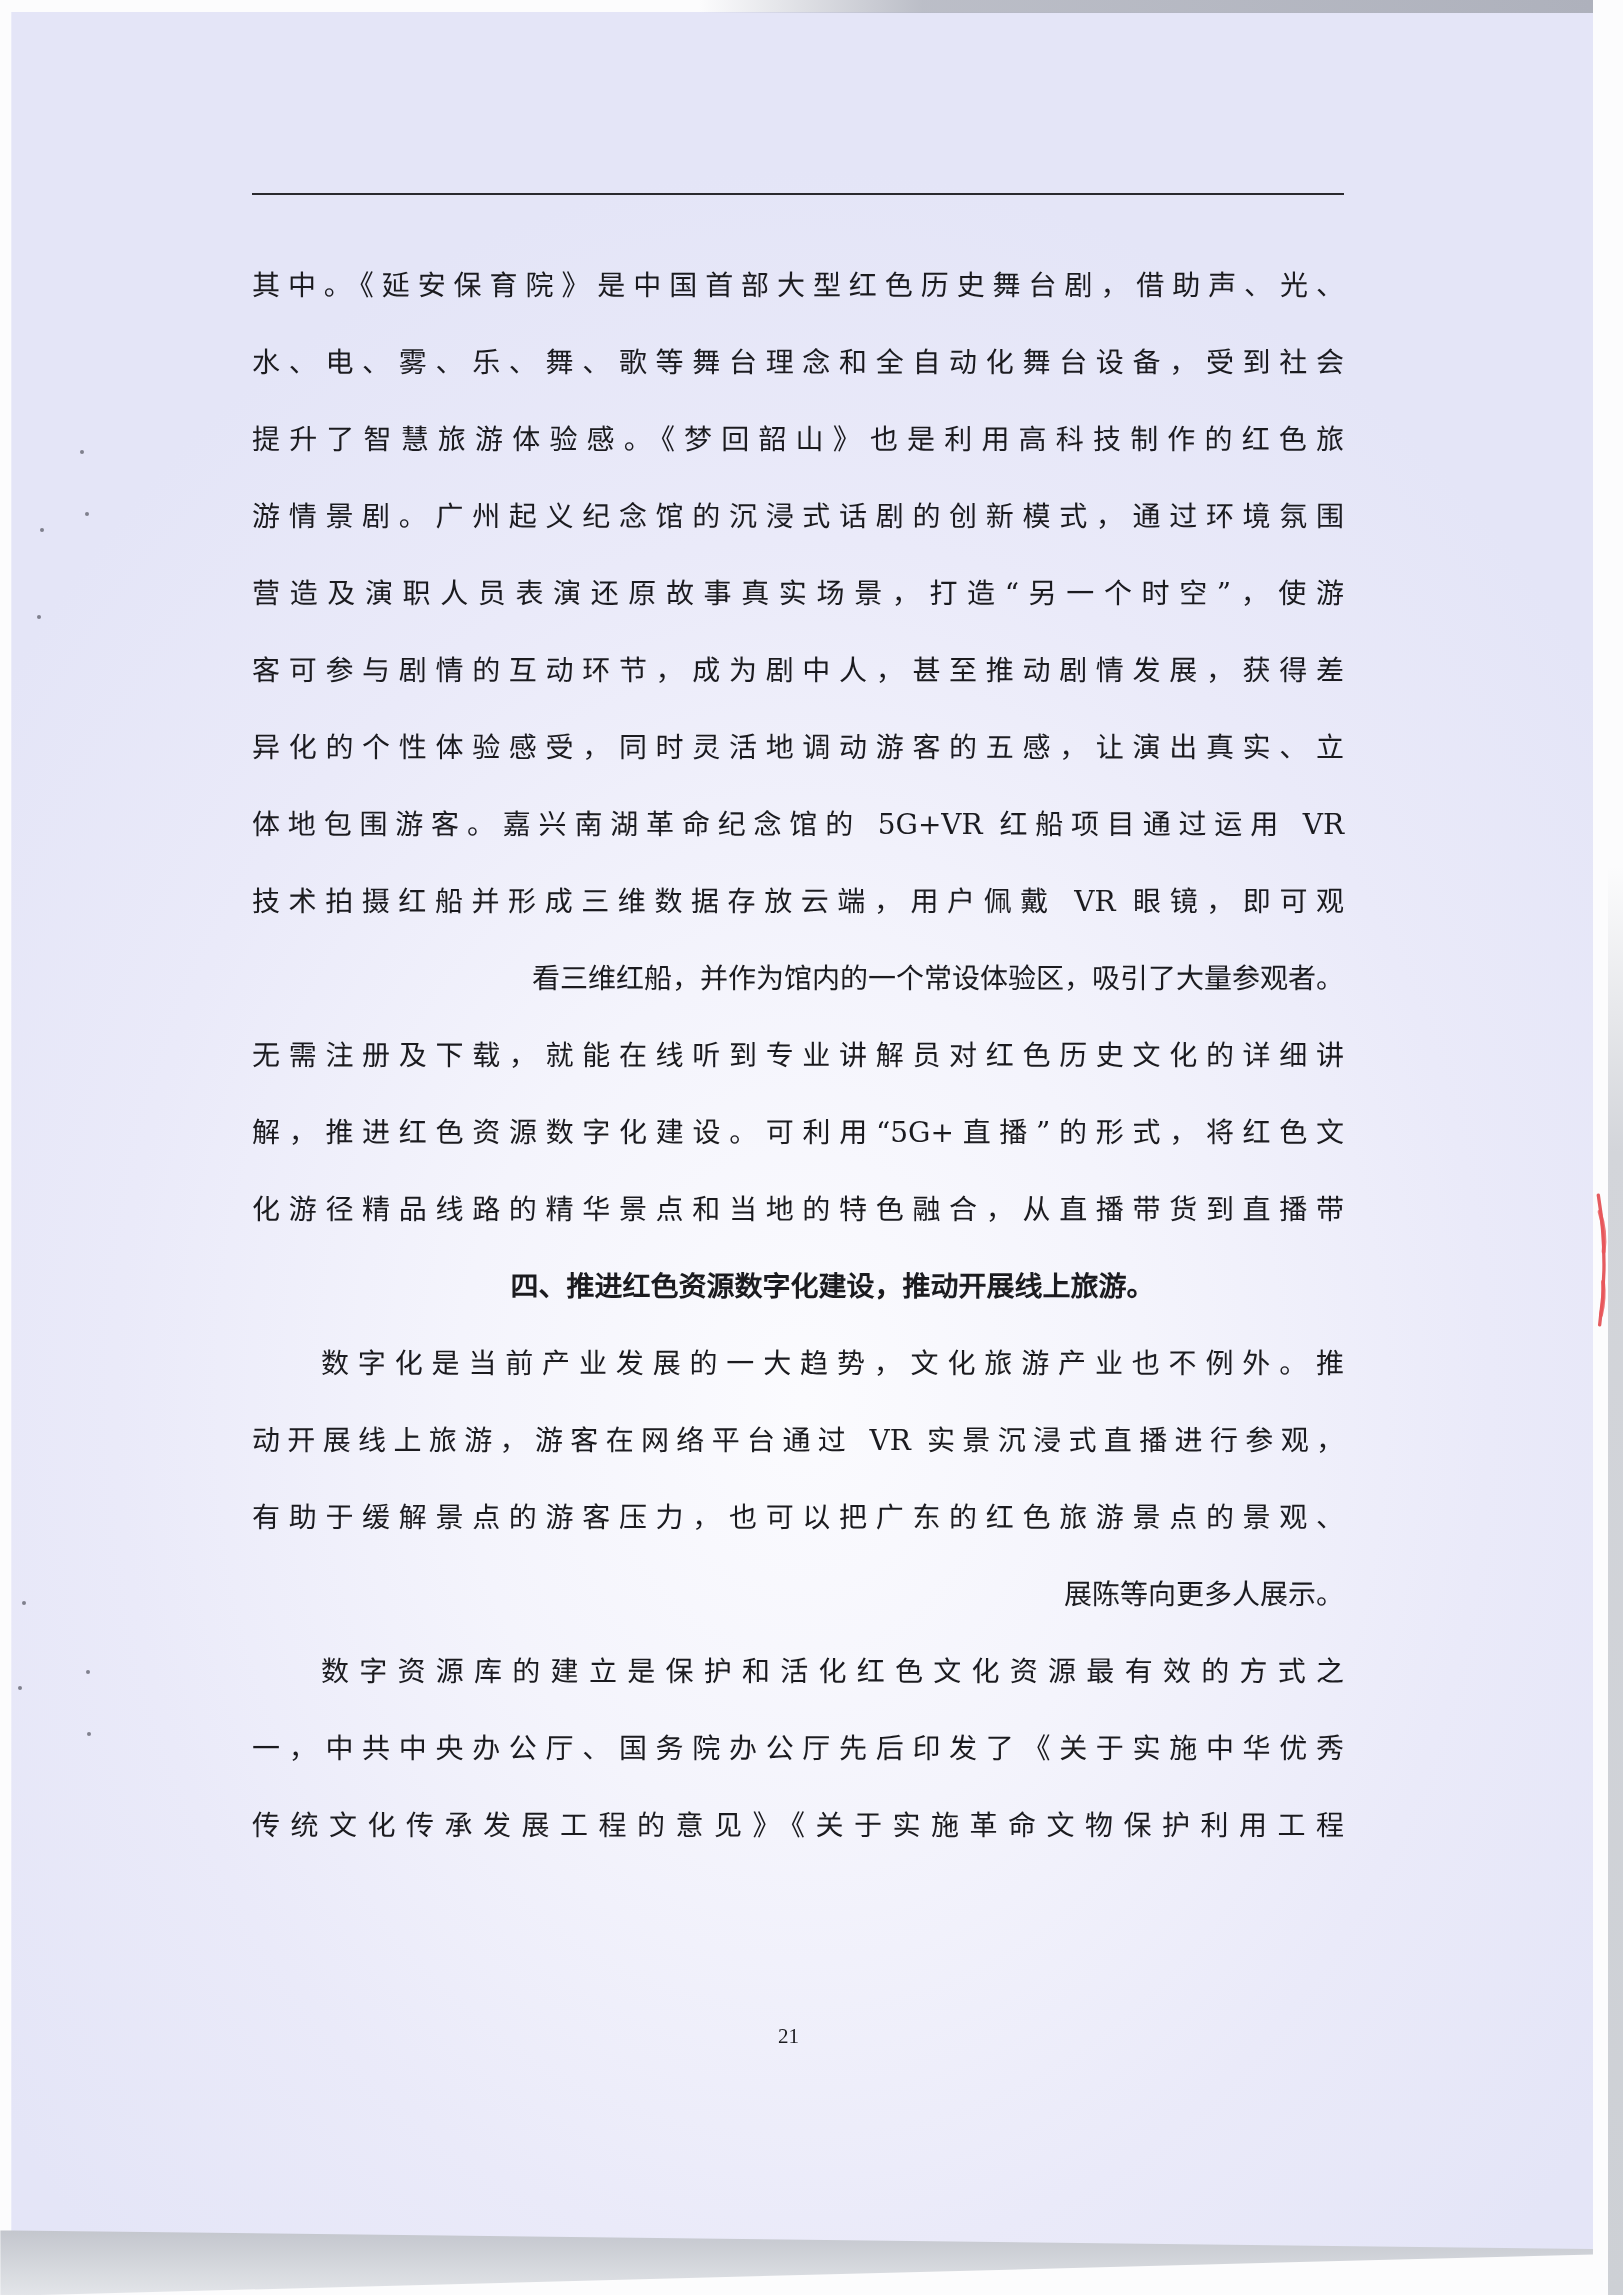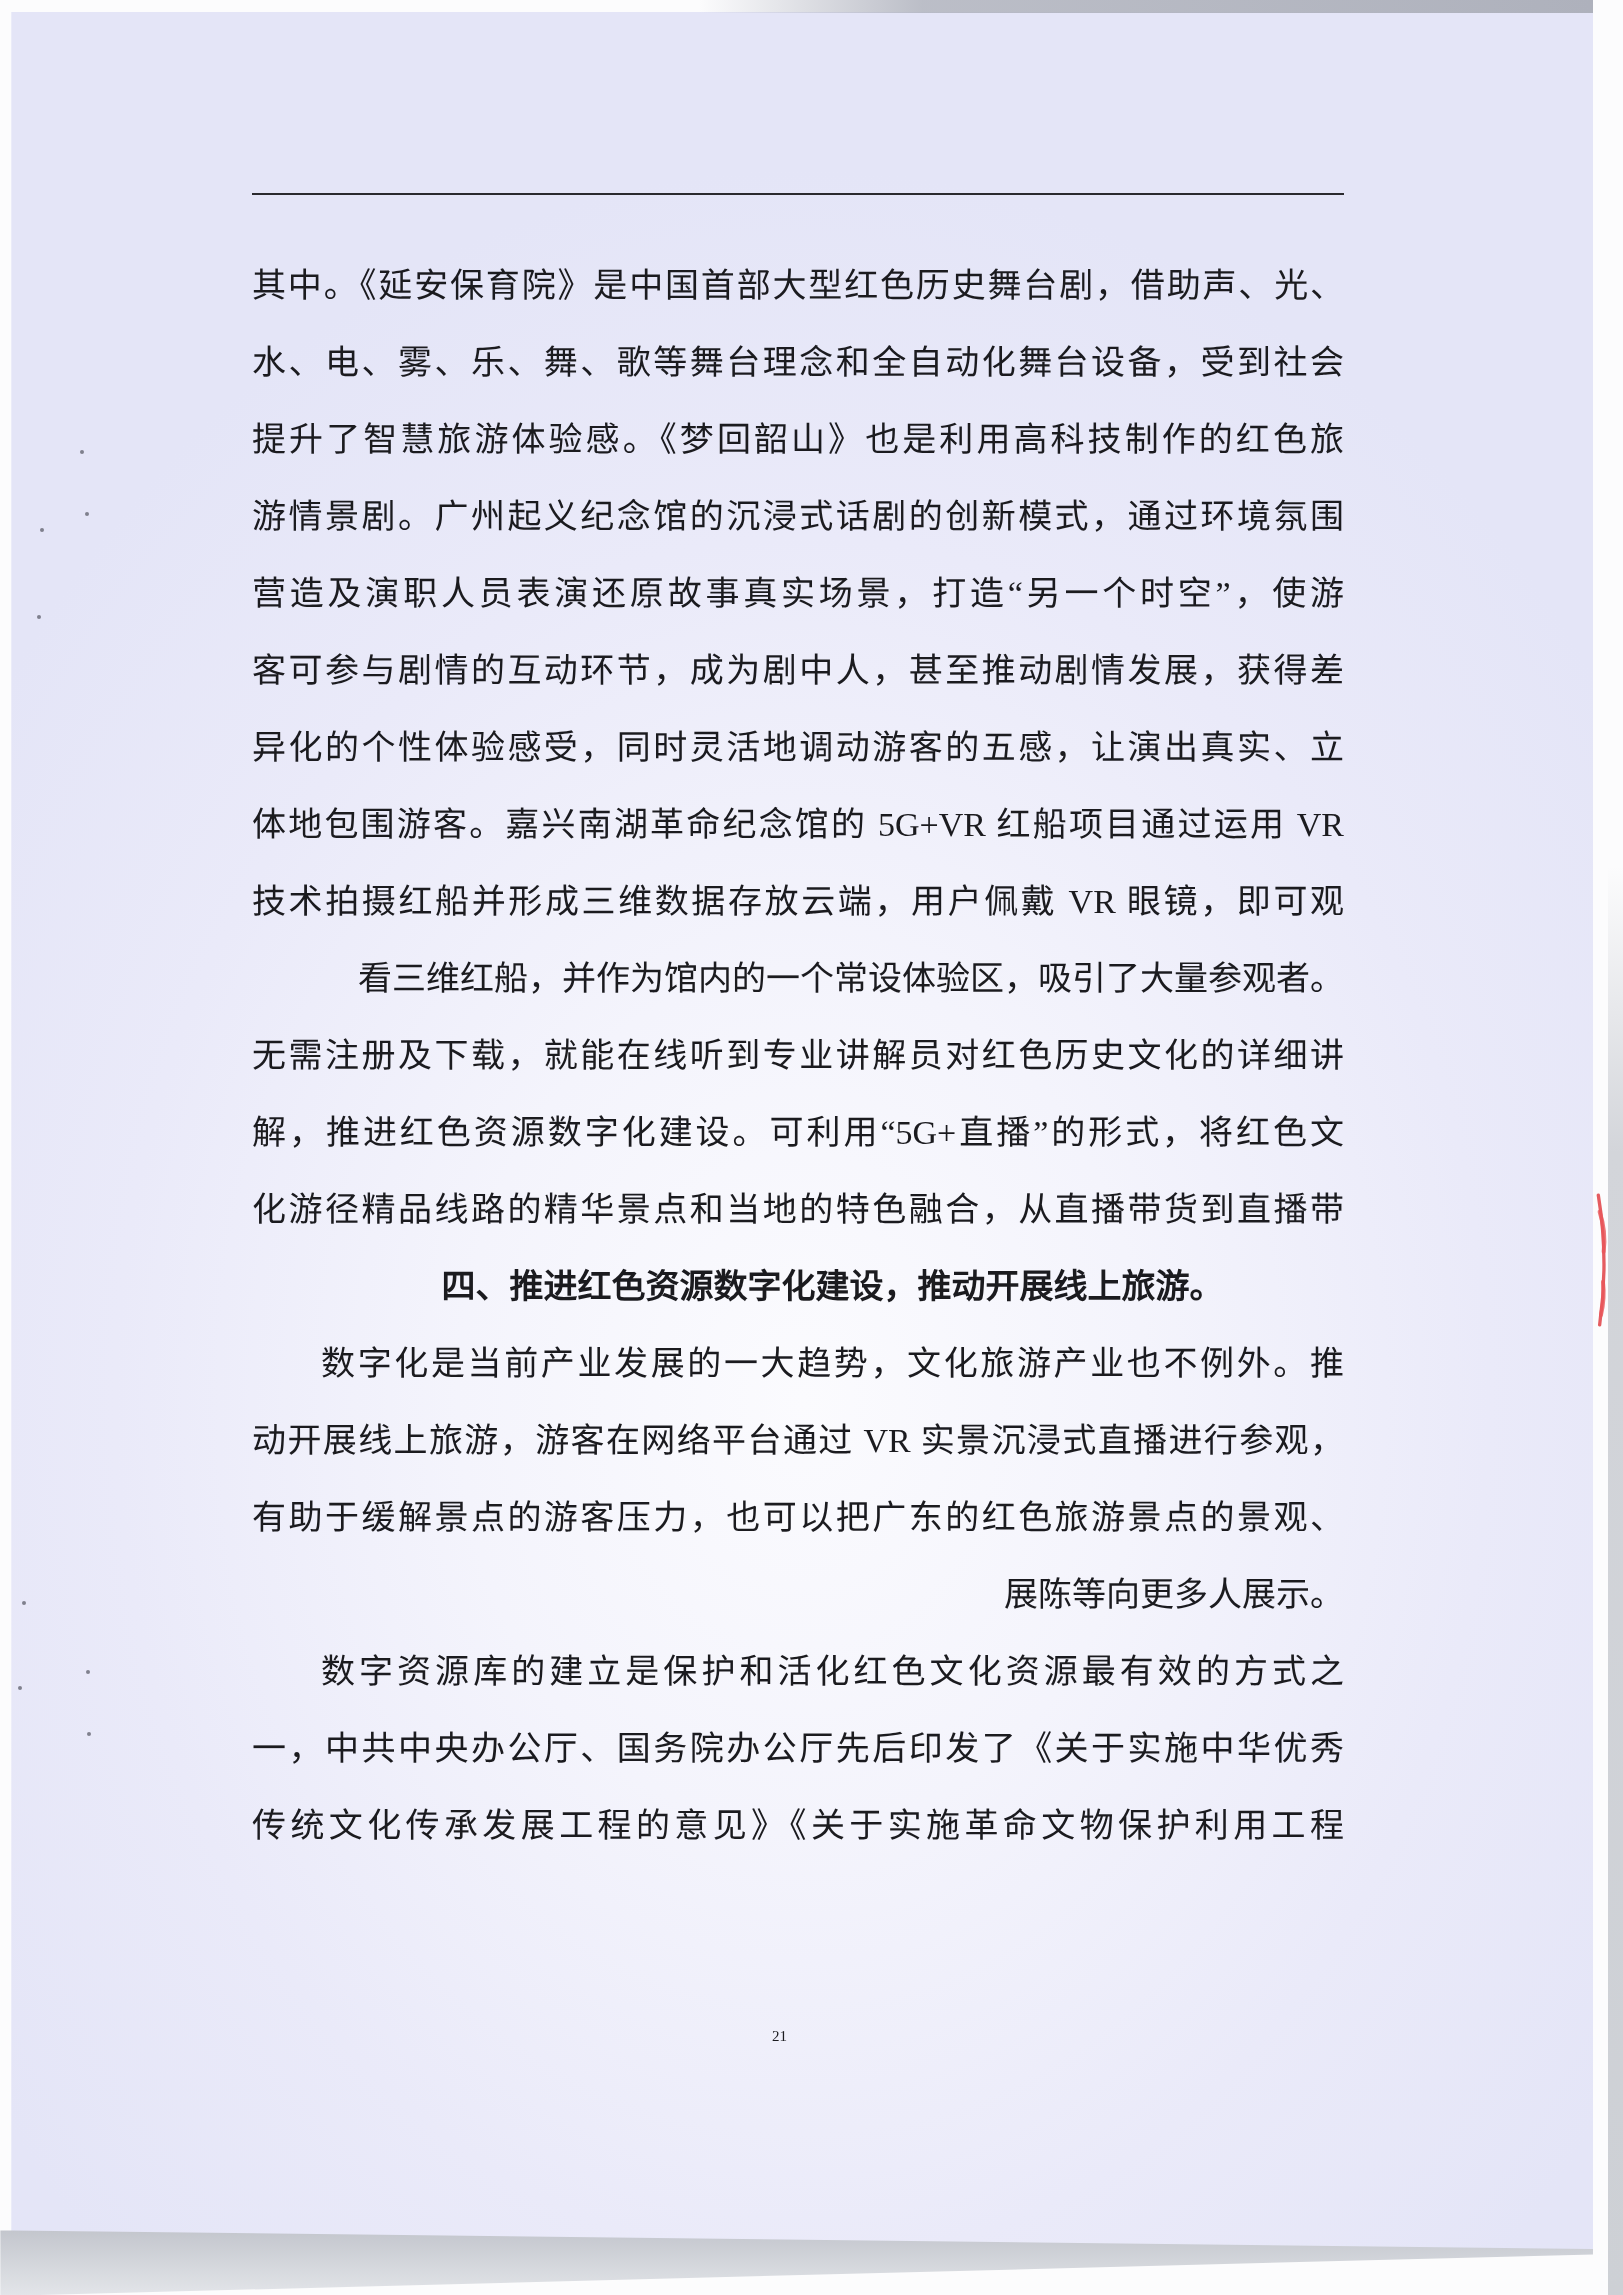--- a/index.html
+++ b/index.html
@@ -54,24 +54,23 @@
     .text-block {
       position: absolute;
       left: 252px;
       top: 247px;
       width: 1092px;
       color: #1b1b1f;
     }
     .ln {
       height: 77px;
       line-height: 77px;
-      font-size: 34px;
+      font-size: 28px;
       box-sizing: border-box;
       overflow: visible;
-      font-family: Liberation Serif, serif;
     }
     .full {
       text-align: justify;
       text-align-last: justify;
     }
     .last {
       text-align: right;
     }
     .indent { padding-left: 69px; }
     .heading {
@@ -79,21 +78,22 @@
       padding-left: 69px;
       text-align: center;
     }
     .page-number {
       position: absolute;
       left: 772px;
       top: 2024px;
       width: 33px;
       height: 24px;
       line-height: 24px;
-      font-size: 15px;
+      font-size: 21px;
+      text-align: center;
       font-family: "Liberation Serif", serif;
       color: #1b1b1f;
     }
     .dust {
       position: absolute;
       width: 4px;
       height: 4px;
       border-radius: 50%;
       background: #5c5e6a;
       opacity: 0.75;

